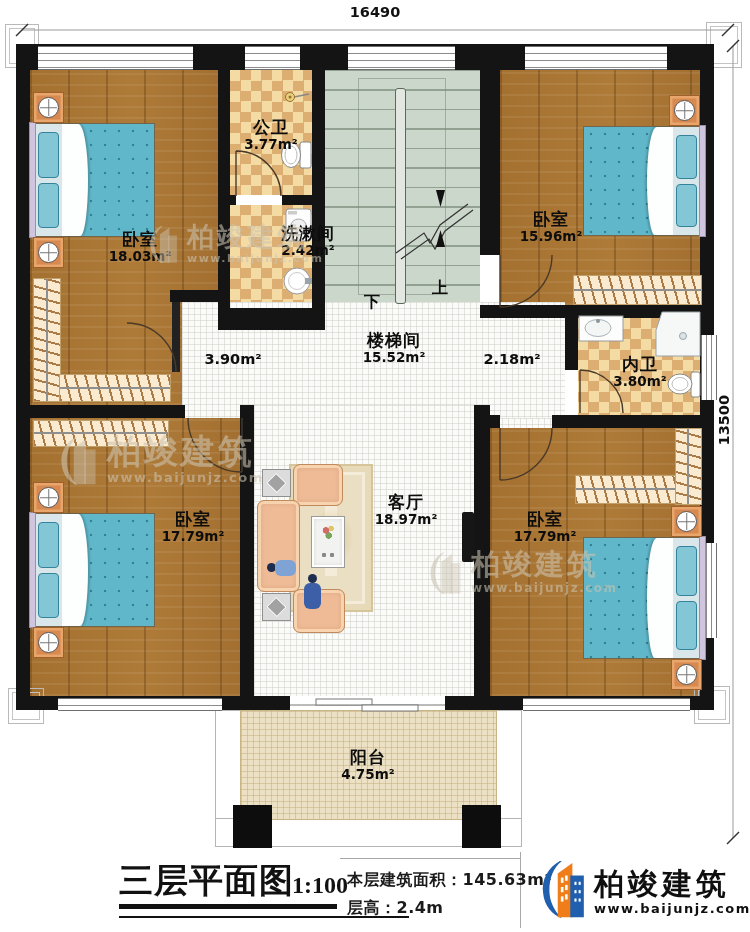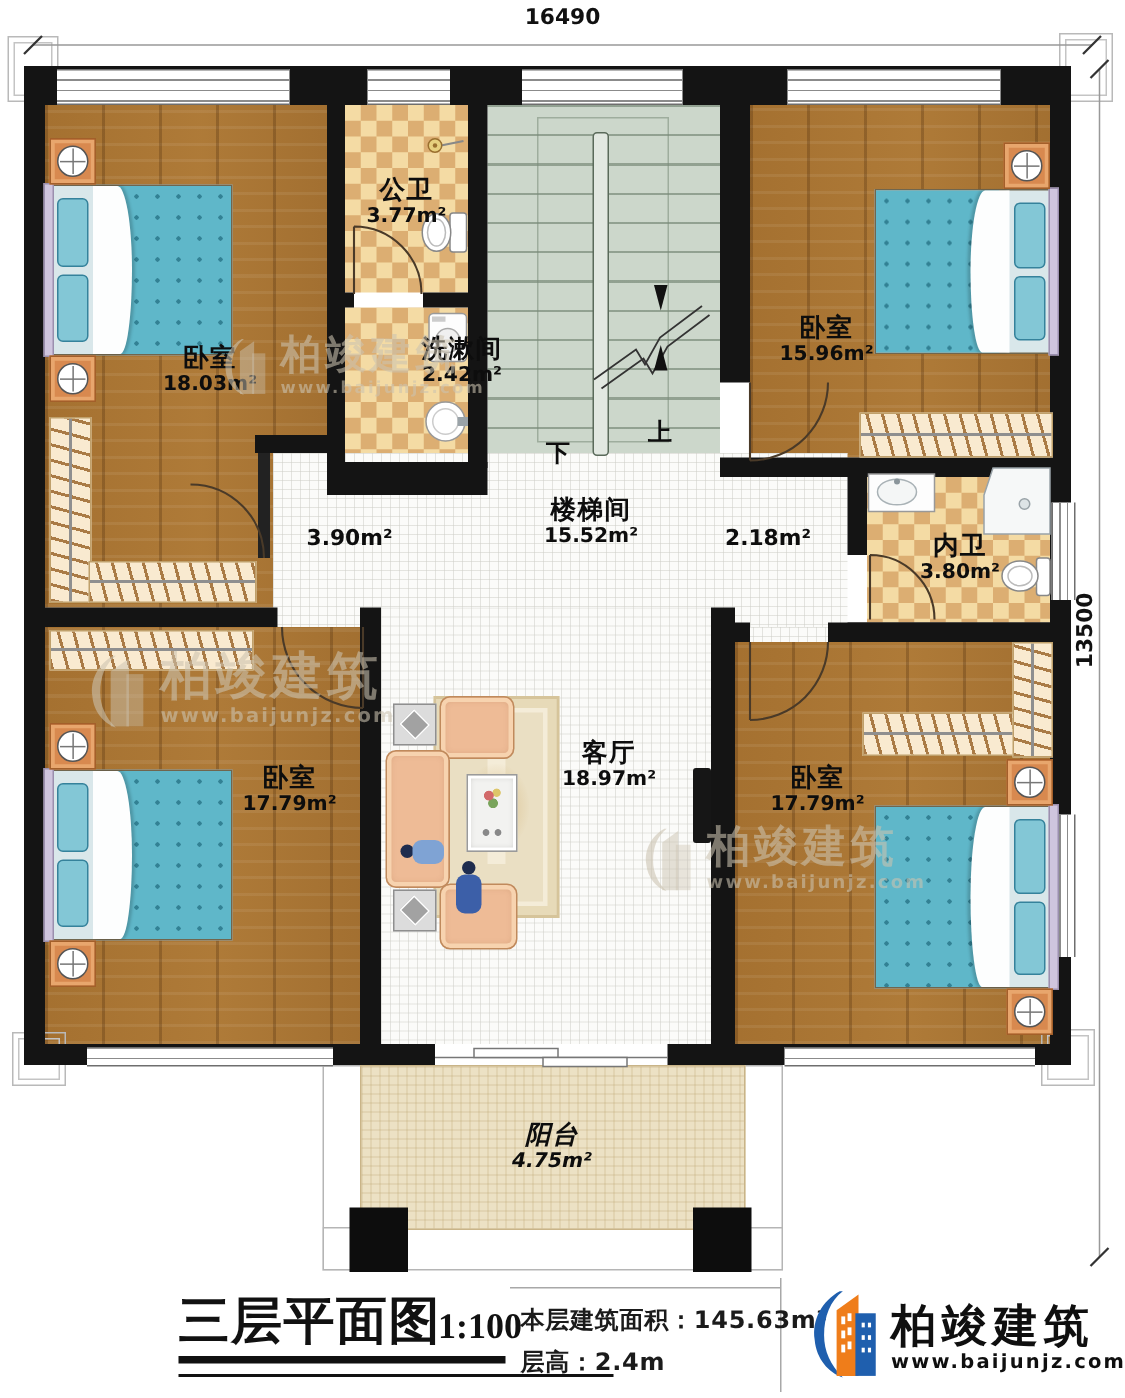--- a/index.html
+++ b/index.html
@@ -353,21 +353,21 @@
     <span class="ar">18.97m²</span>
   </div>
   <div class="rlabel" style="left:193px;top:510px;">
     <span class="nm">卧室</span>
     <span class="ar">17.79m²</span>
   </div>
   <div class="rlabel" style="left:545px;top:510px;">
     <span class="nm">卧室</span>
     <span class="ar">17.79m²</span>
   </div>
-  <div class="rlabel" style="left:368px;top:748px;font-style:italic;">
+  <div class="rlabel" style="left:368px;top:748px;">
     <span class="nm">阳台</span>
     <span class="ar">4.75m²</span>
   </div>
   <div class="slabel" style="left:364px;top:292px;">下</div>
   <div class="slabel" style="left:432px;top:278px;">上</div>
 
   <div class="dimtext" style="left:375px;top:4px;transform:translateX(-50%);">16490</div>
   <div class="dimtext dim-right" style="left:716px;top:395px;">13500</div>
 
   <div class="wm" style="left:148px;top:222px;">

